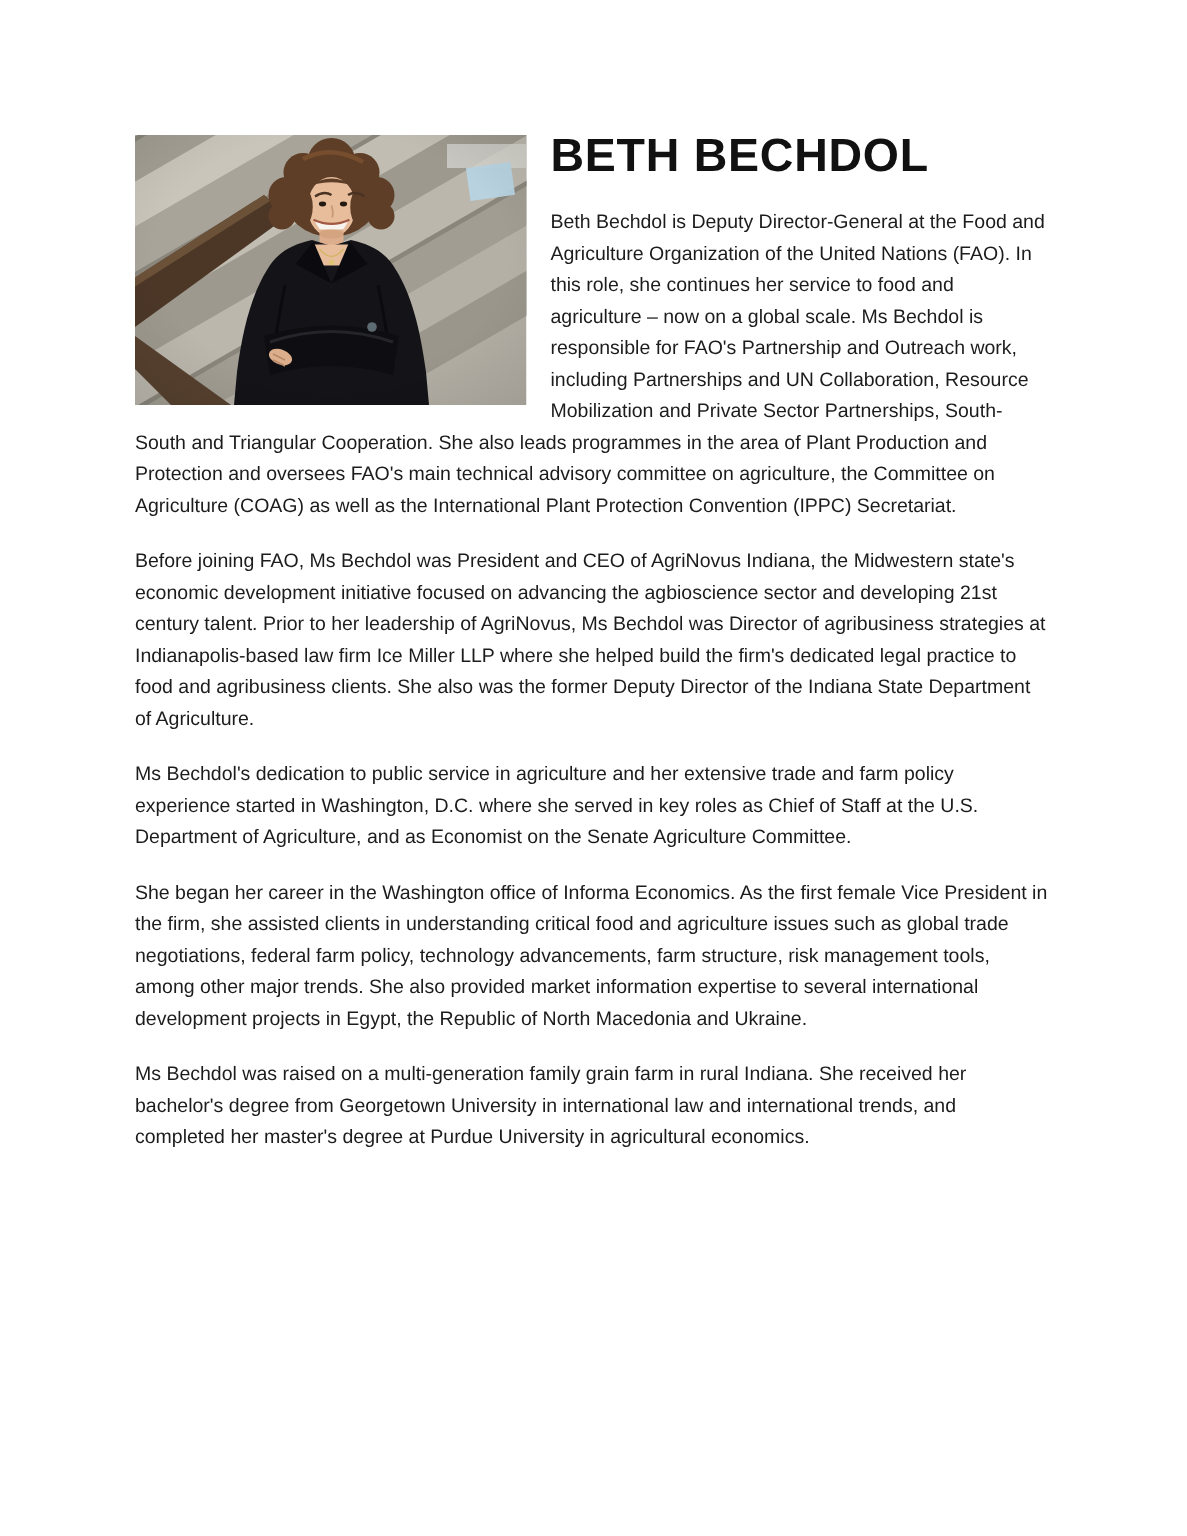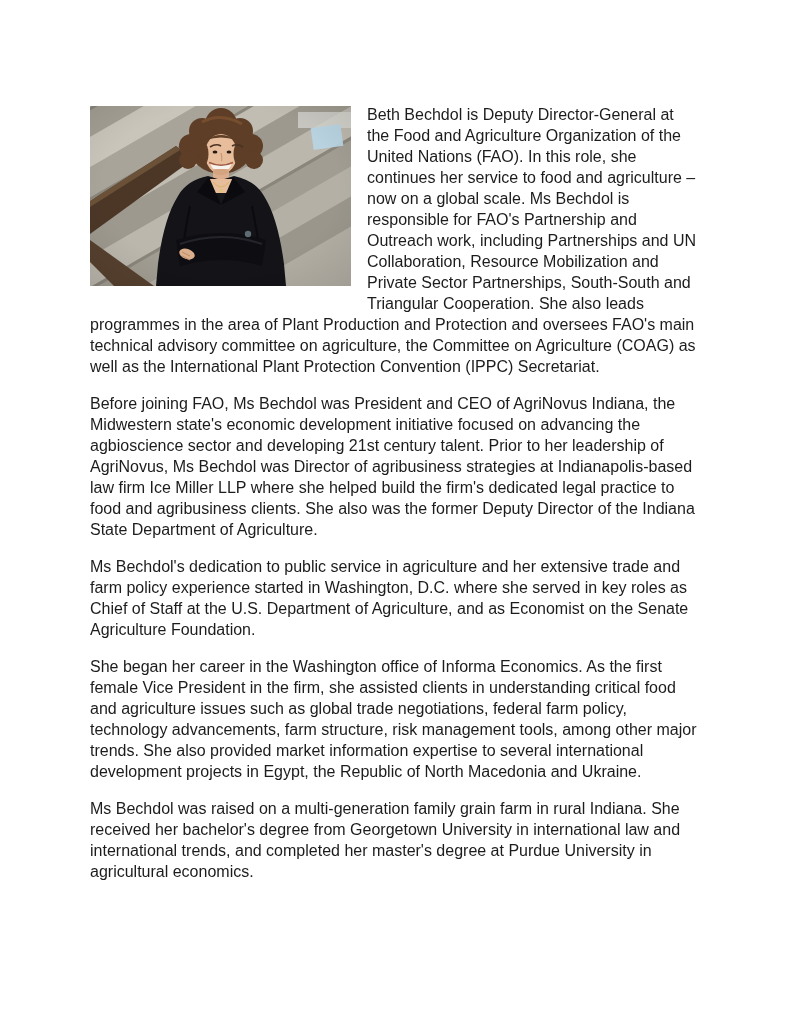--- a/index.html
+++ b/index.html
@@ -25,21 +25,21 @@
   h1.page-title {
     margin: 0 0 16px 0;
     font-size: 31px;
     line-height: 1.05;
     font-weight: 700;
     letter-spacing: 0.5px;
     color: #111111;
   }
   p.bio {
     margin: 16px 0 10px 0;
-    font-size: 16px;
+    font-size: 13px;
     line-height: 21px;
     color: #1c1c1c;
   }
 </style>
 </head>
 <body>
 
 <main class="page">
   <article class="content">
 
@@ -129,21 +129,22 @@
             <ellipse cx="97" cy="148" rx="8" ry="5" fill="#dcae8c" transform="rotate(20 97 148)"></ellipse>
             <path d="M92,146 l8,4 M92,150 l8,4" stroke="#b98a67" stroke-width="1" fill="none"></path>
             <circle cx="158" cy="128" r="3.2" fill="#5d6b72"></circle>
           </g>
         </g>
 
         <rect x="0" y="0" width="261" height="180" fill="url(#vign)"></rect>
       </svg>
     </div>
 
+    <h1 class="page-title">BETH BECHDOL</h1>
 
     <p class="bio">Beth Bechdol is Deputy Director-General at the Food and Agriculture Organization of the United Nations (FAO). In this role, she continues her service to food and agriculture – now on a global scale. Ms Bechdol is responsible for FAO's Partnership and Outreach work, including Partnerships and UN Collaboration, Resource Mobilization and Private Sector Partnerships, South-South and Triangular Cooperation. She also leads programmes in the area of Plant Production and Protection and oversees FAO's main technical advisory committee on agriculture, the Committee on Agriculture (COAG) as well as the International Plant Protection Convention (IPPC) Secretariat.</p>
     <p class="bio">Before joining FAO, Ms Bechdol was President and CEO of AgriNovus Indiana, the Midwestern state's economic development initiative focused on advancing the agbioscience sector and developing 21st century talent. Prior to her leadership of AgriNovus, Ms Bechdol was Director of agribusiness strategies at Indianapolis-based law firm Ice Miller LLP where she helped build the firm's dedicated legal practice to food and agribusiness clients. She also was the former Deputy Director of the Indiana State Department of Agriculture.</p>
-    <p class="bio">Ms Bechdol's dedication to public service in agriculture and her extensive trade and farm policy experience started in Washington, D.C. where she served in key roles as Chief of Staff at the U.S. Department of Agriculture, and as Economist on the Senate Agriculture Foundation.</p>
+    <p class="bio">Ms Bechdol's dedication to public service in agriculture and her extensive trade and farm policy experience started in Washington, D.C. where she served in key roles as Chief of Staff at the U.S. Department of Agriculture, and as Economist on the Senate Agriculture Committee.</p>
     <p class="bio">She began her career in the Washington office of Informa Economics. As the first female Vice President in the firm, she assisted clients in understanding critical food and agriculture issues such as global trade negotiations, federal farm policy, technology advancements, farm structure, risk management tools, among other major trends. She also provided market information expertise to several international development projects in Egypt, the Republic of North Macedonia and Ukraine.</p>
     <p class="bio">Ms Bechdol was raised on a multi-generation family grain farm in rural Indiana. She received her bachelor's degree from Georgetown University in international law and international trends, and completed her master's degree at Purdue University in agricultural economics.</p>
 
   </article>
 </main>
 
 </body></html>

